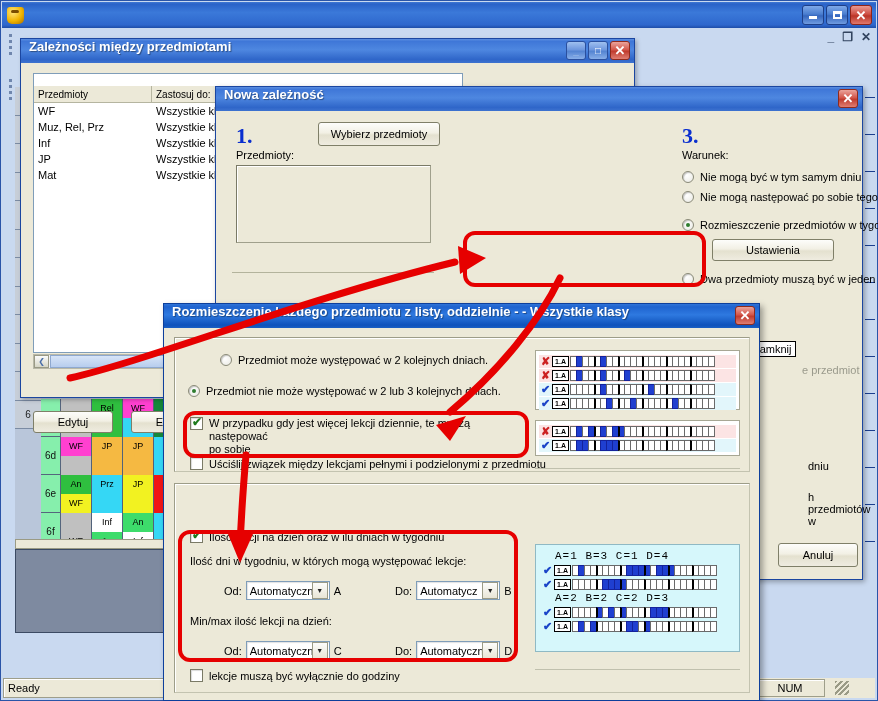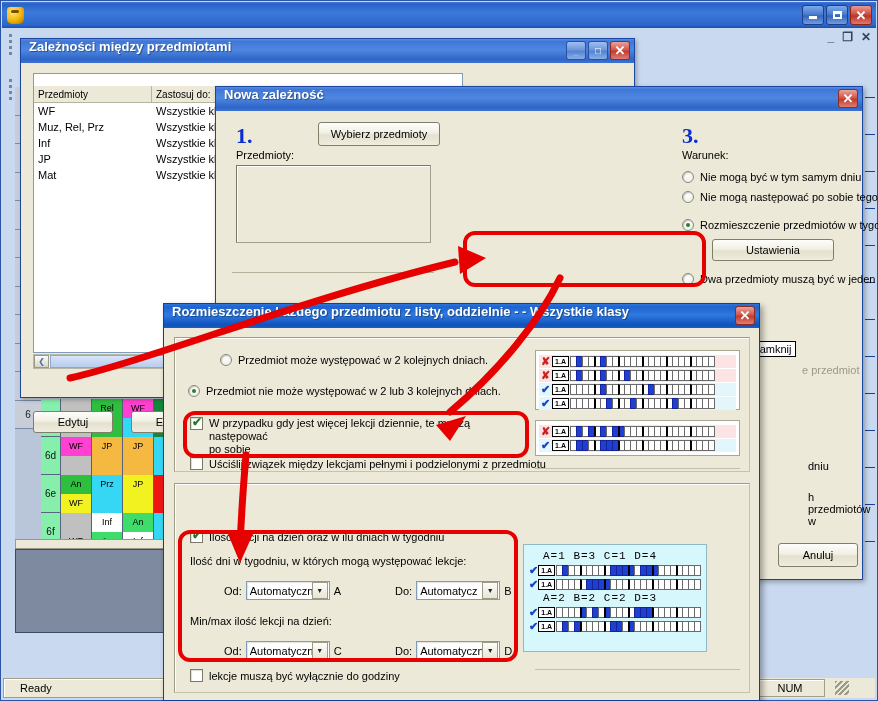--- a/index.html
+++ b/index.html
@@ -260,21 +260,21 @@
   }
   svg.anno { position:absolute; left:0; top:0; width:878px; height:701px; pointer-events:none; }
 
   
   .tooltip {
     position:absolute; background:#fff; border:1px solid #000;
     font-size:11px; padding:0 3px; line-height:14px; color:#000;
   }
   .sb-left { position:absolute; left:2px; bottom:2px; width:165px; height:20px;
     background:#ece9d8; border:1px solid #9e9e8a; box-shadow:inset 1px 1px 0 #fff;
-    display:flex; align-items:center; padding-left:16px;}
+    display:flex; align-items:center; padding-left:4px;}
   .sb-right { position:absolute; right:2px; bottom:2px; width:120px; height:20px;
     background:#ece9d8; display:flex; align-items:center; }
   .sb-num { width:70px; height:18px; border:1px solid #9e9e8a; box-shadow:inset 1px 1px 0 #fff;
     display:flex; align-items:center; justify-content:center; font-size:11px;}
   .sb-grip { width:14px; height:14px; margin-left:10px;
     background:repeating-linear-gradient(135deg,#9a9a86 0 2px,transparent 2px 4px); }
 
   
   .rightticks { position:absolute; right:2px; top:60px; width:10px; height:560px; }
   .rightticks i{ display:block; height:1px; background:#1b3f8f; margin:36px 0 0 0; }
@@ -868,21 +868,21 @@
         <div class="arr">▼</div>
       </div>
       <div class="lbl">D</div>
     </div>
 
     <div style="position:absolute;left:26px;top:365px;display:flex;gap:6px;align-items:center;">
       <div class="chk"></div>
       <div class="lbl">lekcje muszą być wyłącznie do godziny</div>
     </div>
 
-    <div class="cyanbox" style="position:absolute;left:359px;top:240px;width:184px;height:108px;" id="prevBot">
+    <div class="cyanbox" style="position:absolute;left:371px;top:240px;width:205px;height:108px;" id="prevBot">
         <div class="abcd">A=1 B=3 C=1 D=4</div>
         <div class="pat-line">
           <div class="mark v">✔</div>
           <div class="tagbox">1.A</div>
           <div class="cells">
             <div class="c"></div>
             <div class="c f"></div>
             <div class="c"></div>
             <div class="c"></div>
             <div class="c sep"></div>

